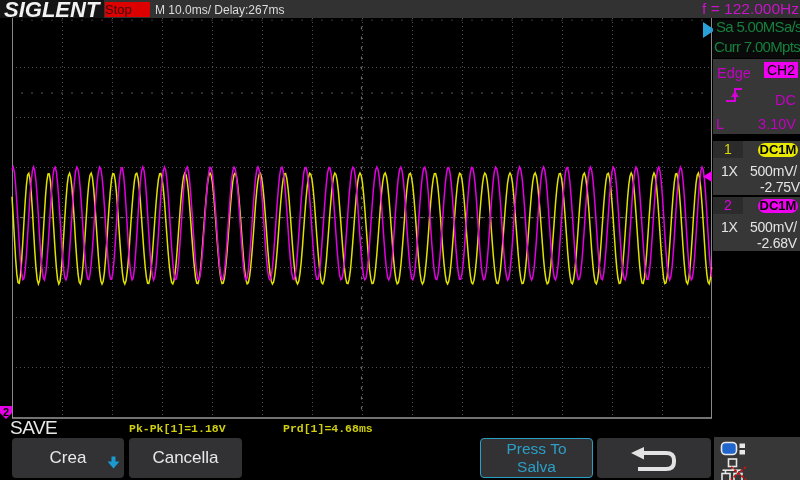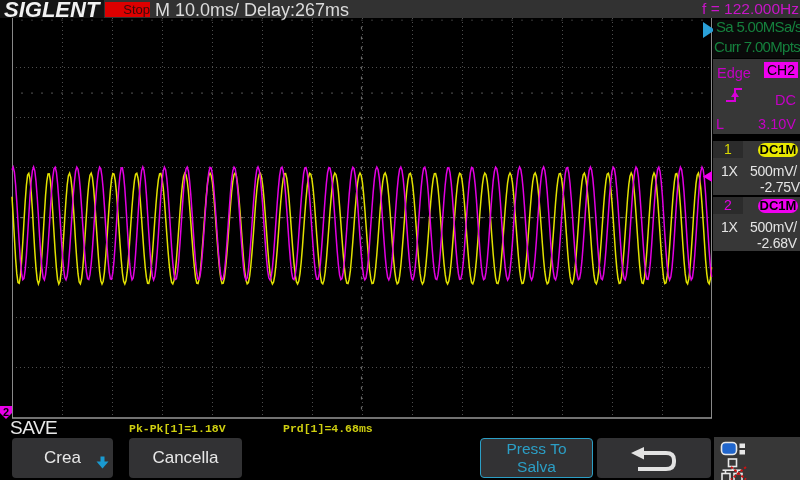--- a/index.html
+++ b/index.html
@@ -3,22 +3,22 @@
 <style>
 html,body{margin:0;padding:0;background:#000;}
 #scr{position:relative;width:800px;height:480px;background:#000;overflow:hidden;
  font-family:"Liberation Sans",sans-serif;}
 .abs{position:absolute;}
 #topbar{left:0;top:0;width:800px;height:18px;background:#323232;}
 #logo{left:0;top:0;width:104px;height:18px;background:#141414;}
 #logotx{left:4px;top:0px;color:#f2f2f2;font-size:22px;font-weight:bold;font-style:italic;
  letter-spacing:0px;line-height:20px;}
 #stopbox{left:105px;top:2px;width:45px;height:15px;background:#dd0000;color:#3a0a0a;
- font-size:13px;text-align:right;line-height:15px;}
-#mtext{left:155px;top:2.5px;color:#dcdcdc;font-size:18px;line-height:14px;}
+ font-size:13px;text-align:left;line-height:15px;}
+#mtext{left:155px;top:2.5px;color:#dcdcdc;font-size:12px;line-height:14px;}
 #ftext{left:570px;top:2px;width:229px;color:#c814c8;font-size:15.5px;line-height:14px;text-align:right;}
 #gridsvg{left:0;top:18px;}
 
 .sbox{left:713px;width:87px;background:#373737;}
 #sabox{left:713px;top:20px;width:87px;height:38px;background:#0a0a0a;color:#15803d;font-size:15px;letter-spacing:-0.7px;line-height:19px;}
 #sabox div{white-space:nowrap;}
 #trigbox{top:59px;height:75px;color:#c400c4;font-size:14.5px;}
 #ch1box{top:141px;height:54px;}
 #ch2box{top:197px;height:54px;}
 .chn{position:absolute;left:0px;top:0px;width:30px;height:17px;background:#2b2b2b;
@@ -347,21 +347,21 @@
 </div>
 <div class="abs sbox" id="ch2box">
  <div class="chn" style="color:#e000e0;">2</div>
  <div class="pill" style="background:#f000f0;">DC1M</div>
  <div class="chrow" style="top:22px;"><span style="margin-left:8px;">1X</span><span style="float:right;margin-right:3px;">500mV/</span></div>
  <div class="chrow" style="top:38px;text-align:right;"><span style="margin-right:3px;">-2.68V</span></div>
 </div>
 <div class="abs" id="save">SAVE</div>
 <div class="abs meas" style="left:129px;">Pk-Pk[1]=1.18V</div>
 <div class="abs meas" style="left:283px;">Prd[1]=4.68ms</div>
-<div class="abs btn" style="left:12px;width:101px;">Crea<svg style="position:absolute;right:4px;top:18px;" width="13" height="13">
+<div class="abs btn" style="left:12px;width:112px;">Crea<svg style="position:absolute;right:4px;top:18px;" width="13" height="13">
         <path d="M6.5 0.5 L6.5 6" stroke="#1a9ad0" stroke-width="4"></path>
         <polygon points="0.5,5.5 12.5,5.5 6.5,12.5" fill="#1a9ad0"></polygon>
       </svg></div>
 <div class="abs btn" style="left:129px;width:113px;">Cancella</div>
 <div class="abs" id="salva">Press To<br>Salva</div>
 <div class="abs btn" style="left:597px;width:114px;">
  <svg style="position:absolute;left:31px;top:8px;" width="52" height="26">
   <path d="M16 7 L38 7 Q46 7 46 14 L46 16 Q46 23 38 23 L10 23" fill="none" stroke="#e2e2e2" stroke-width="4"></path>
   <polygon points="16,1 16,13.5 3,7" fill="#e2e2e2"></polygon>
  </svg>

